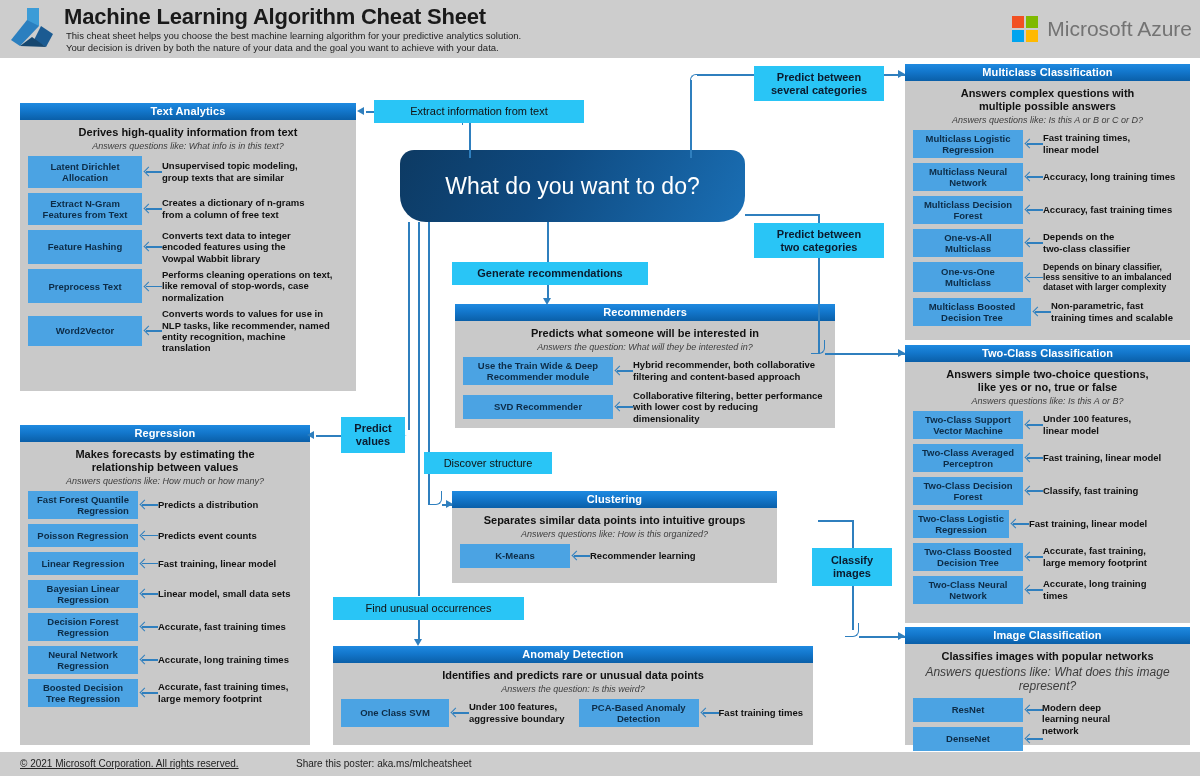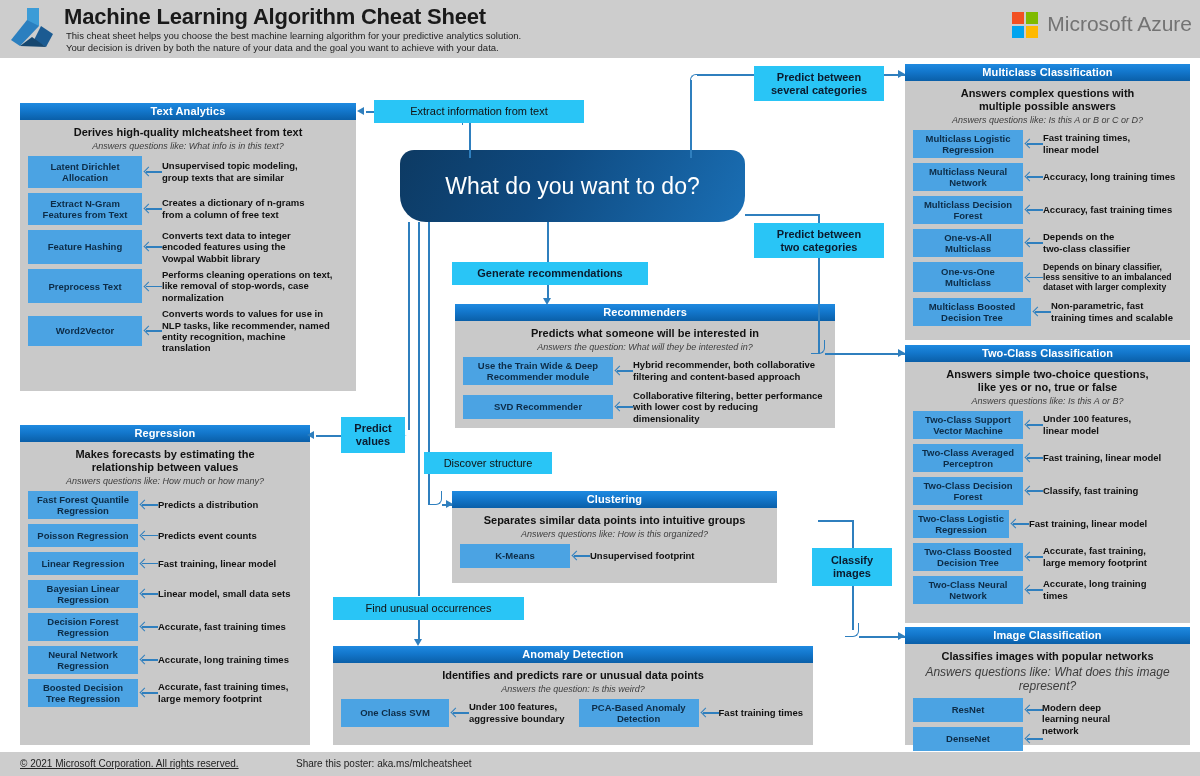--- a/index.html
+++ b/index.html
@@ -25,21 +25,21 @@
   }
   .hdr-sub {
     position:absolute; left:66px; top:30px; width:700px;
     font-size:9.5px; color:#222; line-height:1.28;
   }
   .azure-logo {
     position:absolute; left:8px; top:6px; width:48px; height:46px;
   }
   .ms-brand {
     position:absolute; right:8px; top:12px; height:34px;
-    display:flex; align-items:flex-start; gap:9px;
+    display:flex; align-items:center; gap:9px;
   }
   .ms-squares { width:26px; height:26px; display:grid;
     grid-template-columns:1fr 1fr; grid-template-rows:1fr 1fr; gap:2px; }
   .ms-squares i { display:block; }
   .ms-name { font-size:21px; color:#737373; letter-spacing:0px; }
 
   
   .ftr {
     position:absolute; left:0; top:752px; width:1200px; height:24px;
     background:#cdcdcd;
@@ -210,21 +210,21 @@
   <div class="dlabel plain" style="left:424px; top:452px; width:128px; height:22px;">Discover structure</div>
 
   <div class="dlabel" style="left:812px; top:548px; width:80px; height:38px; white-space:pre-line;">Classify
 images</div>
 
   <div class="dlabel plain" style="left:333px; top:597px; width:191px; height:23px;">Find unusual occurrences</div>
 
   <div class="panel" style="left:20px; top:103px; width:336px; height:288px;">
     <div class="panel-hd">Text Analytics</div>
     <div class="panel-body">
-      <div class="p-head" style="white-space:pre-line;">Derives high-quality mlcheatsheet from text</div>
+      <div class="p-head" style="white-space:pre-line;">Derives high-quality information from text</div>
       <div class="p-sub">Answers questions like: What info is in this text?</div>
       <div class="rows">
         <div class="row">
           <div class="algo" style="width:114px; height:32px; white-space:pre-line;">Latent Dirichlet
 Allocation</div>
           <div class="arrow-l"></div>
           <div class="desc" style="white-space:pre-line;">Unsupervised topic modeling,
 group texts that are similar</div>
         </div>
         <div class="row">
@@ -261,21 +261,21 @@
   </div>
 
   <div class="panel" style="left:20px; top:425px; width:290px; height:320px;">
     <div class="panel-hd">Regression</div>
     <div class="panel-body">
       <div class="p-head" style="white-space:pre-line;">Makes forecasts by estimating the
 relationship between values</div>
       <div class="p-sub">Answers questions like: How much or how many?</div>
       <div class="rows">
         <div class="row">
-          <div class="algo" style="width:110px; height:28px; white-space:pre-line;">Fast Forest Quantile
+          <div class="algo" style="width:110px; height:28px; white-space:pre-line;text-align:right;">Fast Forest Quantile
 Regression</div>
           <div class="arrow-l"></div>
           <div class="desc" style="white-space:pre-line;">Predicts a distribution</div>
         </div>
         <div class="row">
           <div class="algo" style="width:110px; height:23px; white-space:pre-line;">Poisson Regression</div>
           <div class="arrow-l"></div>
           <div class="desc" style="white-space:pre-line;">Predicts event counts</div>
         </div>
         <div class="row">
@@ -460,21 +460,21 @@
 
   <div class="panel" style="left:452px; top:491px; width:325px; height:92px;">
     <div class="panel-hd">Clustering</div>
     <div class="panel-body">
       <div class="p-head" style="white-space:pre-line;">Separates similar data points into intuitive groups</div>
       <div class="p-sub">Answers questions like: How is this organized?</div>
       <div class="rows">
         <div class="row">
           <div class="algo" style="width:110px; height:24px;">K-Means</div>
           <div class="arrow-l"></div>
-          <div class="desc">Unsupervised footprint</div>
+          <div class="desc">Recommender learning</div>
         </div>
       </div>
     </div>
   </div>
 
   <div class="panel" style="left:333px; top:646px; width:480px; height:99px;">
     <div class="panel-hd">Anomaly Detection</div>
     <div class="panel-body">
       <div class="p-head" style="white-space:pre-line;">Identifies and predicts rare or unusual data points</div>
       <div class="p-sub">Answers the question: Is this weird?</div>

